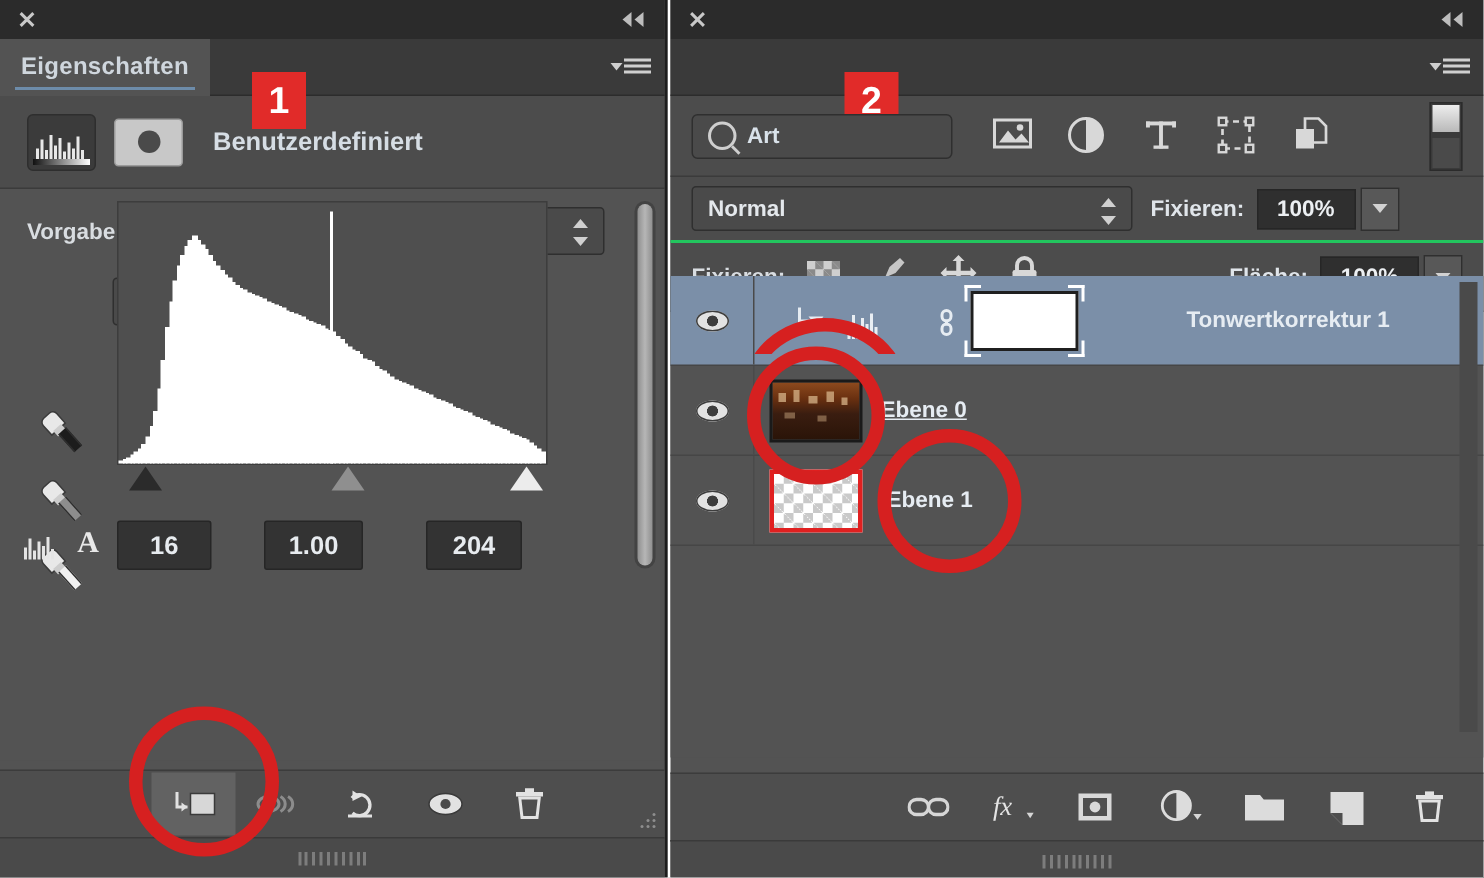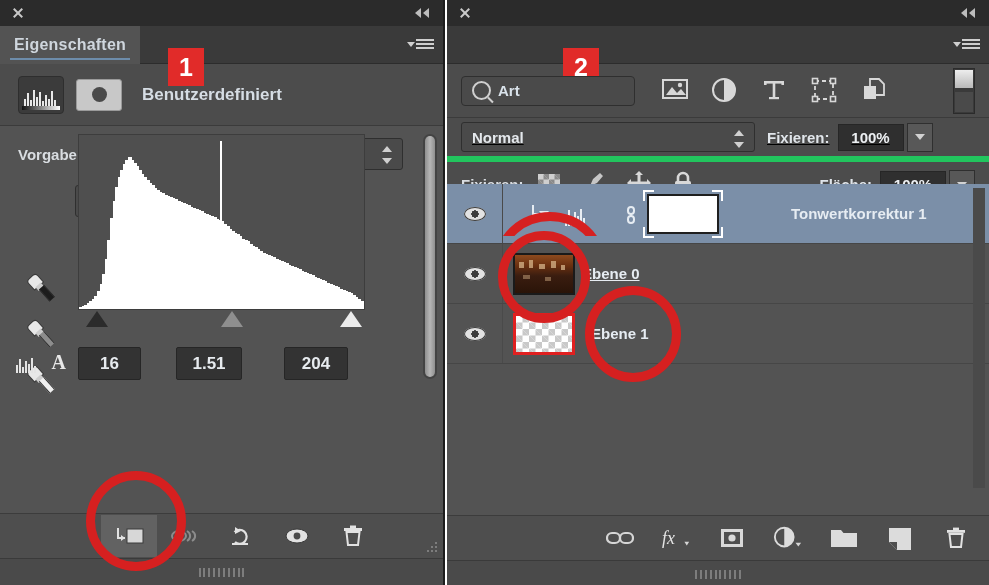--- a/index.html
+++ b/index.html
@@ -140,22 +140,22 @@
   .filter-sel .mag:after{content:"";position:absolute;right:-5px;bottom:-3px;width:7px;
       height:2px;background:#cfcfcf;transform:rotate(45deg);}
   .ficons{display:flex;align-items:center;margin-left:26px;gap:22px;}
   .ficon{width:28px;height:28px;position:relative;}
   .tog{width:20px;height:44px;background:#3a3a3a;border:1px solid #2b2b2b;
       margin-left:auto;position:relative;}
   .tog .t{position:absolute;left:1px;right:1px;top:1px;height:18px;
       background:linear-gradient(180deg,#ededed,#b9b9b9);}
   .tog .b{position:absolute;left:1px;right:1px;bottom:1px;height:20px;background:#4a4a4a;}
 
-  .blendrow{height:44px;background:#4c4c4c;border-bottom:6px solid #22c55e;
-      display:flex;align-items:center;padding:0 14px;box-sizing:border-box;text-decoration:underline;}
+  .blendrow{height:44px;background:#4c4c4c;border-bottom:2px solid #22c55e;
+      display:flex;align-items:center;padding:0 14px;box-sizing:border-box;}
   .blend-sel{width:294px;height:30px;}
   .opac-lbl{color:#e0e5ea;font-size:15px;font-weight:bold;margin-left:12px;}
   .numbox{width:66px;height:27px;background:#2f2f2f;border:1px solid #262626;
       display:flex;align-items:center;justify-content:center;color:#eceff2;
       font-size:15px;font-weight:bold;margin-left:8px;box-sizing:border-box;}
   .stepper{width:24px;height:27px;background:#585858;border:1px solid #2f2f2f;
       margin-left:3px;display:flex;align-items:center;justify-content:center;}
   .stepper i{width:0;height:0;border-left:5px solid transparent;
       border-right:5px solid transparent;border-top:6px solid #d2d2d2;}
 
@@ -205,21 +205,21 @@
   .mask-wrap .c2{right:-4px;top:-4px;border-left:0;border-bottom:0;}
   .mask-wrap .c3{left:-4px;bottom:-4px;border-right:0;border-top:0;}
   .mask-wrap .c4{right:-4px;bottom:-4px;border-left:0;border-top:0;}
 
   .layers-foot{position:absolute;left:0;right:0;bottom:0;height:80px;}
   .lf-icons{position:absolute;left:0;right:0;top:10px;height:46px;background:#4e4e4e;
       border-top:1px solid #3c3c3c;border-bottom:1px solid #3c3c3c;
       display:flex;align-items:center;justify-content:flex-end;padding-right:18px;
       box-sizing:border-box;gap:26px;}
   .lfi{width:30px;height:30px;position:relative;display:flex;align-items:center;
-      justify-content:center;}
+      }
   .layers-bottom{position:absolute;left:0;right:0;bottom:0;height:24px;background:#4a4a4a;
       border-top:1px solid #3a3a3a;}
 
   .lscroll{position:absolute;right:4px;top:188px;width:12px;height:300px;background:#4a4a4a;}
 
   
   .circle{position:absolute;border-radius:50%;border:9px solid #d62020;
       box-sizing:border-box;pointer-events:none;}
   .halfcirc{position:absolute;pointer-events:none;overflow:hidden;}
 </style>
@@ -458,21 +458,21 @@
             <i style="left:12px;height:9px"></i>
               <i style="left:15px;height:15px"></i>
             <i style="left:18px;height:7px"></i>
           </div>
           <span class="A">A</span>
         </div>
         <div class="valbox" style="left:78px;width:63px;">
           <span>16</span>
         </div>
         <div class="valbox" style="left:176px;width:66px;">
-          <span>1.51</span>
+          <span>1.00</span>
         </div>
         <div class="valbox" style="left:284px;width:64px;">
           <span>204</span>
         </div>
       </div>
     </div>
 
     <div class="vscroll">
         <b></b>
       </div>
@@ -706,21 +706,21 @@
           </div>
         <div class="thumb photo">
           <span class="spk" style="left:4px;top:7px;width:5px;height:6px"></span>
           <span class="spk" style="left:14px;top:5px;width:4px;height:8px"></span>
           <span class="spk" style="left:24px;top:9px;width:6px;height:5px"></span>
           <span class="spk" style="left:36px;top:6px;width:5px;height:7px"></span>
           <span class="spk" style="left:46px;top:10px;width:4px;height:5px"></span>
           <span class="spk" style="left:8px;top:20px;width:7px;height:4px;opacity:.45"></span>
           <span class="spk" style="left:30px;top:22px;width:6px;height:4px;opacity:.45"></span>
         </div>
-        <span class="lname link" style="margin-left:7px">Ebene 0</span>
+        <span class="lname link" style="margin-left:12px">Ebene 0</span>
       </div>
 
       <div class="lrow">
         <div class="eye">
             <span class="e"></span>
           </div>
         <div class="thumb trans"></div>
         <span class="lname" style="margin-left:16px">Ebene 1</span>
       </div>
     </div>

